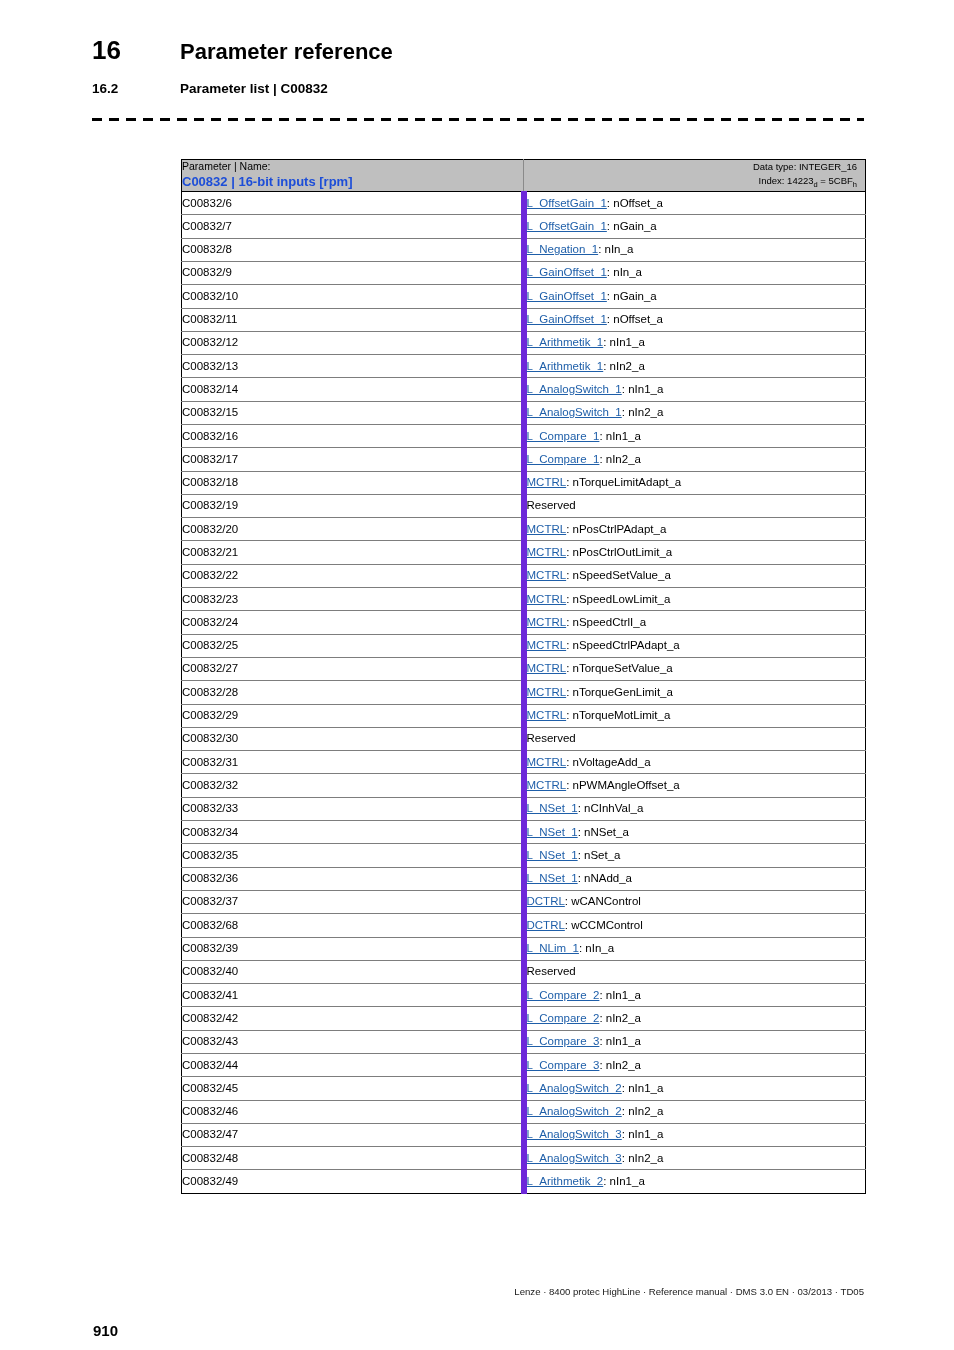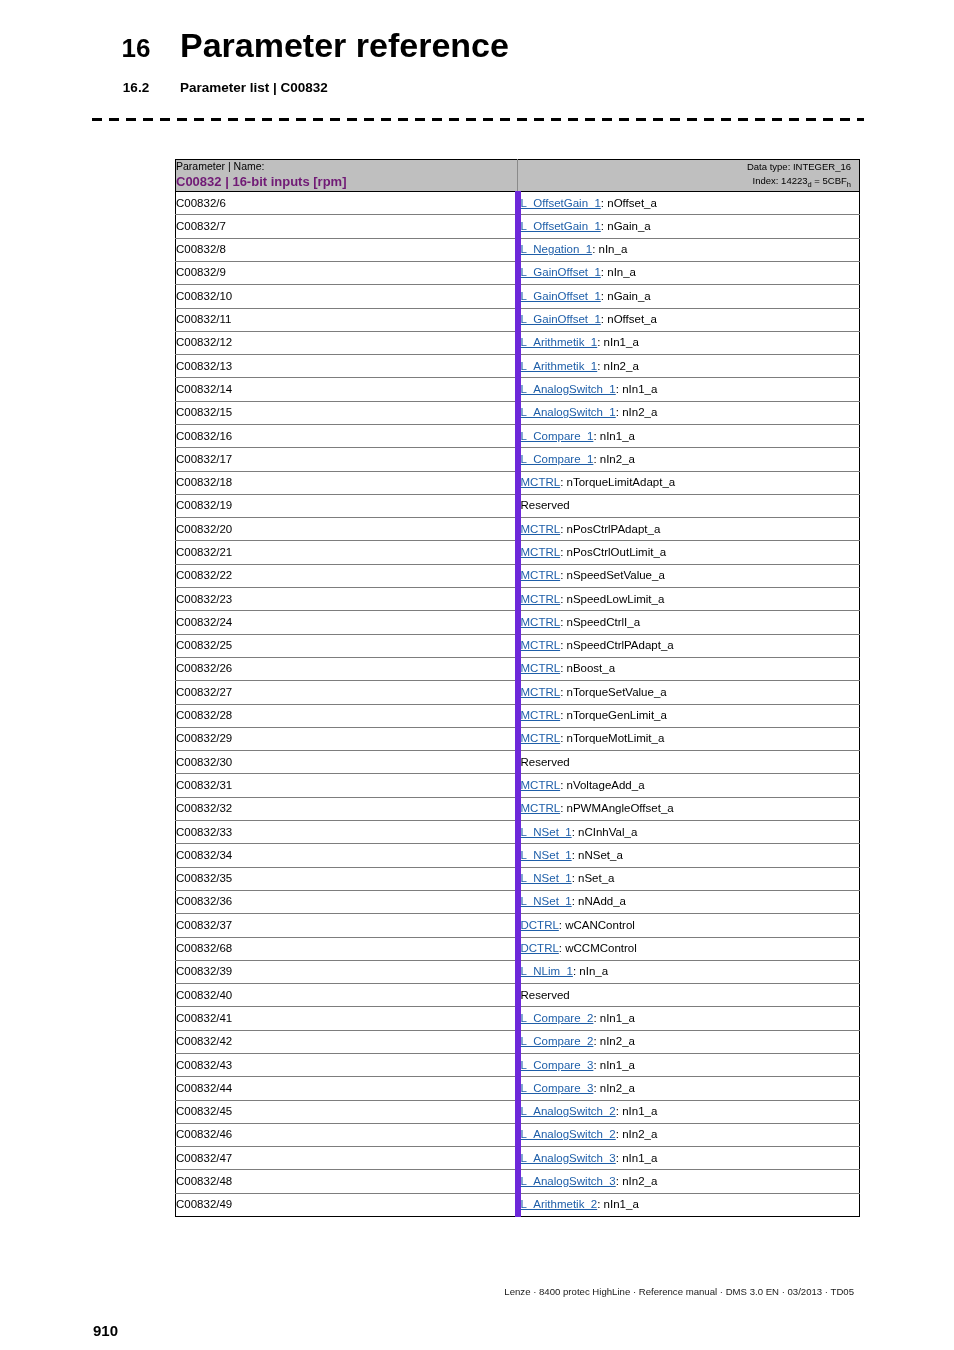--- a/index.html
+++ b/index.html
@@ -13,37 +13,36 @@
     position: relative;
     font-family: "Liberation Sans", sans-serif;
     color: #000000;
     overflow: hidden;
   }
 
   
   .page-header {
     position: absolute;
     left: 92px;
-    top: 26px;
+    top: 35px;
     width: 780px;
-    text-align: center;
   }
   .hdr-row {
     display: flex;
     align-items: baseline;
   }
   .hdr-chapter-num {
     font-size: 26px;
     font-weight: bold;
     width: 88px;
     flex: 0 0 88px;
     letter-spacing: 0px;
   }
   .hdr-chapter-title {
-    font-size: 34px;
+    font-size: 22px;
     font-weight: bold;
   }
   .hdr-row.sub {
     margin-top: 15px;
   }
   .hdr-section-num {
     font-size: 13.5px;
     font-weight: bold;
     width: 88px;
     flex: 0 0 88px;
@@ -63,21 +62,21 @@
     background-image: repeating-linear-gradient(
       to right,
       #000000 0px, #000000 10px,
       #ffffff 10px, #ffffff 17px
     );
   }
 
   
   .param-table {
     position: absolute;
-    left: 175px;
+    left: 181px;
     top: 159px;
     width: 685px;
     border-collapse: collapse;
     border: 1px solid #000000;
     table-layout: fixed;
     padding-left: 20px;
   }
   .param-table td, .param-table th {
     padding: 0;
     margin: 0;
@@ -99,21 +98,21 @@
     font-size: 10.5px;
     font-weight: normal;
     line-height: 1.25;
     color: #000;
   }
   .th-title {
     font-size: 13px;
     font-weight: bold;
     line-height: 1.3;
     margin-top: 1px;
-    color: #701a75;
+    color: #1d4ed8;
   }
   .th-meta {
     font-size: 9.5px;
     line-height: 1.45;
     color: #000;
     white-space: nowrap;
   }
   .th-meta sub {
     font-size: 7.5px;
     vertical-align: sub;
@@ -157,21 +156,21 @@
   .page-number {
     position: absolute;
     left: 93px;
     top: 1322px;
     font-size: 15px;
     font-weight: bold;
     color: #000;
   }
   .footer-note {
     position: absolute;
-    right: 100px;
+    right: 90px;
     top: 1286px;
     font-size: 9.6px;
     color: #1a1a1a;
     white-space: nowrap;
   }
 </style>
 </head>
 <body>
 
 <div class="page-header">
@@ -275,24 +274,20 @@
       </tr>
       <tr>
         <td class="cell-id">C00832/24</td>
         <td class="cell-val"><span class="fb-link">MCTRL</span><span class="port-text">: nSpeedCtrlI_a</span></td>
       </tr>
       <tr>
         <td class="cell-id">C00832/25</td>
         <td class="cell-val"><span class="fb-link">MCTRL</span><span class="port-text">: nSpeedCtrlPAdapt_a</span></td>
       </tr>
       <tr>
-        <td class="cell-id">C00832/26</td>
-        <td class="cell-val"><span class="fb-link">MCTRL</span><span class="port-text">: nBoost_a</span></td>
-      </tr>
-      <tr>
         <td class="cell-id">C00832/27</td>
         <td class="cell-val"><span class="fb-link">MCTRL</span><span class="port-text">: nTorqueSetValue_a</span></td>
       </tr>
       <tr>
         <td class="cell-id">C00832/28</td>
         <td class="cell-val"><span class="fb-link">MCTRL</span><span class="port-text">: nTorqueGenLimit_a</span></td>
       </tr>
       <tr>
         <td class="cell-id">C00832/29</td>
         <td class="cell-val"><span class="fb-link">MCTRL</span><span class="port-text">: nTorqueMotLimit_a</span></td>

